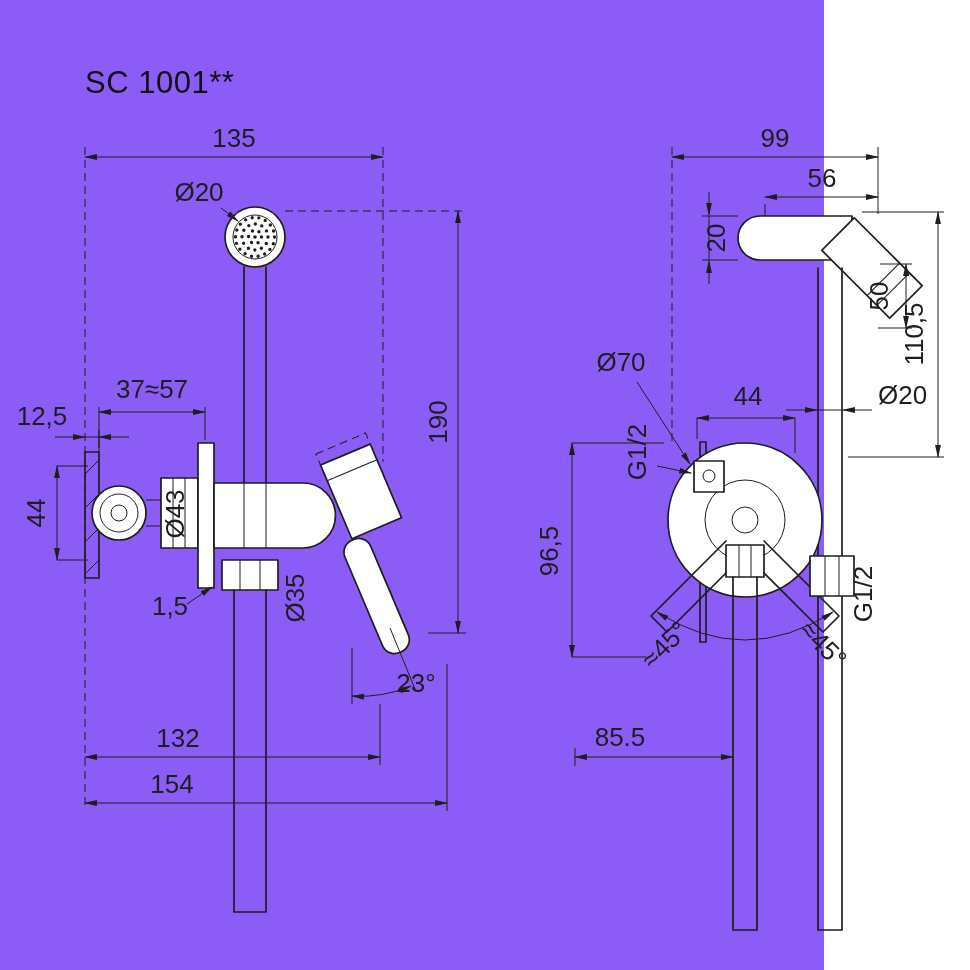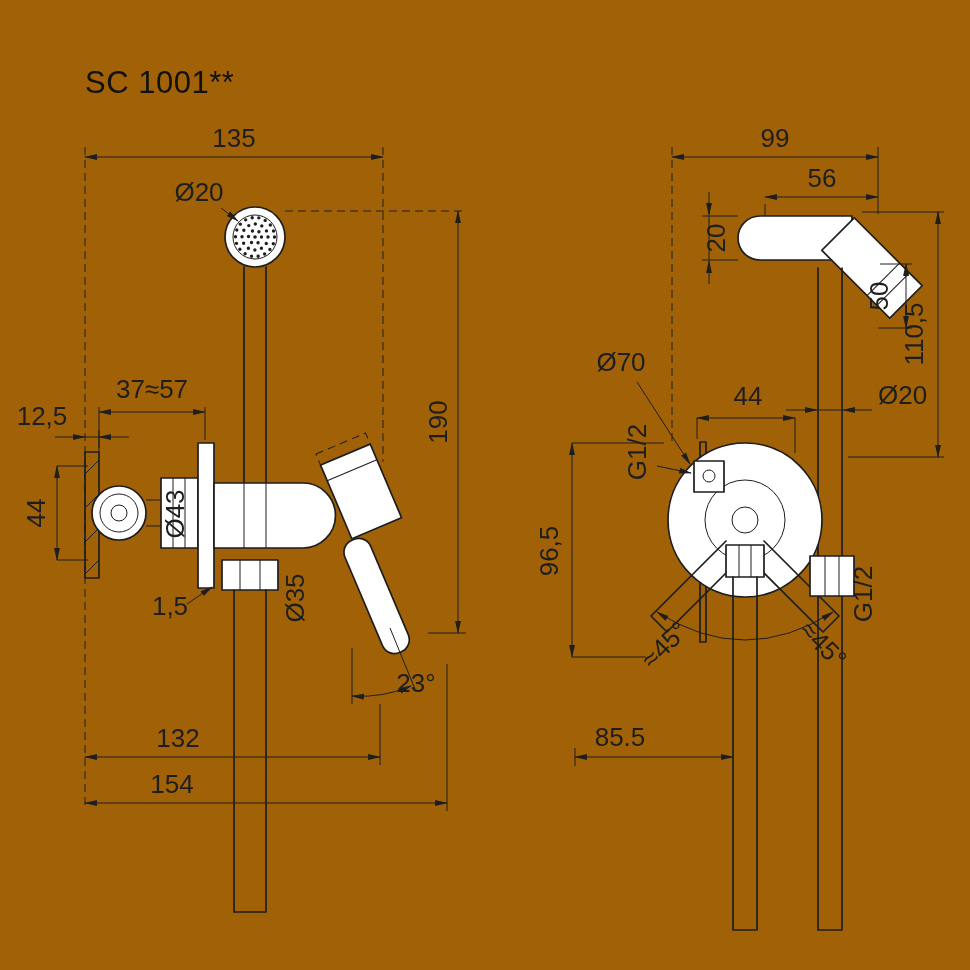--- a/index.html
+++ b/index.html
@@ -1,17 +1,17 @@
 <!DOCTYPE html>
 <html><head>
 <meta charset="utf-8">
 <style>
   html,body{margin:0;padding:0;background:#ffffff;}
   body{width:970px;height:970px;overflow:hidden;font-family:"Liberation Sans",sans-serif;}
-  .stage{position:relative;width:970px;height:970px;background:#a16207;}
+  .stage{position:relative;width:824px;height:970px;background:#8b5cf6;}
   svg{display:block;}
   .outline{stroke:#1e1e1e;stroke-width:1.7;fill:none;stroke-linecap:round;stroke-linejoin:round;}
   .fillw{fill:#ffffff;}
   .inkfill{fill:#1e1e1e;stroke:none;}
   .thin{stroke:#1e1e1e;stroke-width:1;fill:none;}
   .dash{stroke:#1e1e1e;stroke-width:1;fill:none;stroke-dasharray:8 5;}
   .dim{stroke:#1e1e1e;stroke-width:1;fill:none;}
   .dim-line{marker-start:url(#arr);marker-end:url(#arr);}
   .arr-end{marker-end:url(#arr);}
   .dots{fill:none;stroke:#1e1e1e;stroke-width:3.4;stroke-linecap:round;stroke-dasharray:0 6.8;}

